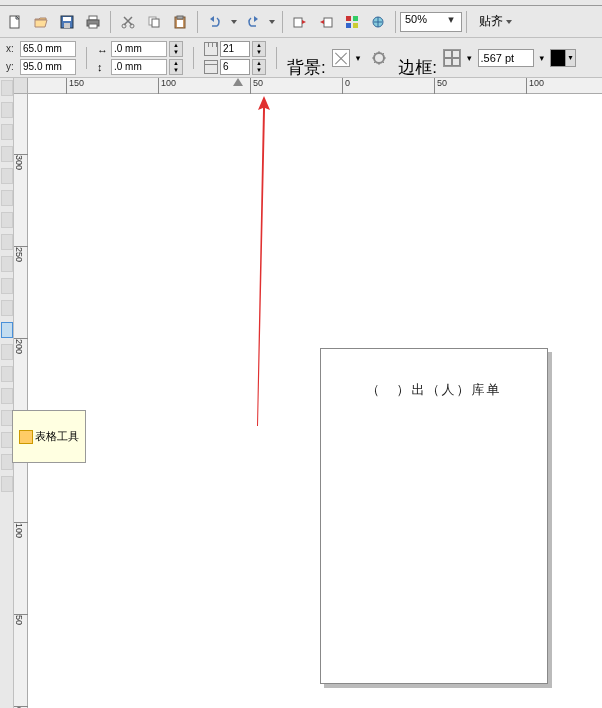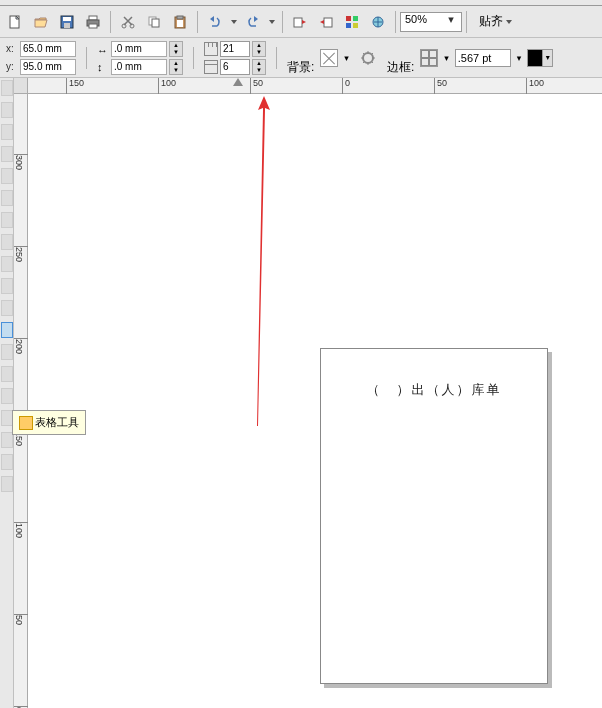--- a/index.html
+++ b/index.html
@@ -24,39 +24,39 @@
   .coord-row input { width: 56px; height: 16px; border: 1px solid #aaa; font-size: 10px; padding: 0 2px; background: #fff; }
   .spin { width: 14px; height: 16px; border: 1px solid #aaa; background: #ddd; display: flex; flex-direction: column; }
   .spin div { flex: 1; font-size: 6px; text-align: center; line-height: 7px; cursor: pointer; }
 
   .grid-input { width: 30px; height: 16px; border: 1px solid #999; background: #fff; font-size: 10px; padding: 0 2px; }
   .grid-row { display: flex; align-items: center; gap: 2px; }
   .grid-ic { width: 14px; height: 14px; border: 1px solid #888; display: grid; grid-template-columns: 1fr 1fr 1fr; grid-template-rows: 1fr 1fr 1fr; }
   .grid-ic.cols div { border-right: 1px solid #888; }
   .grid-ic.rows div { border-bottom: 1px solid #888; }
 
-  .prop-label { font-size: 12px; color: #000; margin-top: 20px; }
+  .prop-label { font-size: 17px; color: #000; margin-top: 20px; }
   .pt-box { width: 56px; height: 18px; border: 1px solid #999; background: #fff; font-size: 11px; padding: 0 2px; }
   .swatch { width: 26px; height: 18px; border: 1px solid #999; background: #000; display: flex; align-items: center; position: relative; }
   .swatch .dd { position: absolute; right: 0; top: 0; width: 10px; height: 100%; background: #ddd; border-left: 1px solid #999; font-size: 8px; text-align: center; line-height: 16px; }
 
   .xbox { width: 18px; height: 18px; border: 1px solid #999; background: #fff; position: relative; }
   .xbox::before, .xbox::after { content: ''; position: absolute; left: 0; right: 0; top: 50%; border-top: 1px solid #888; }
   .xbox::before { transform: rotate(45deg); }
   .xbox::after { transform: rotate(-45deg); }
 
   .border-ic { width: 18px; height: 18px; border: 1px solid #999; display: grid; grid-template-columns: 1fr 1fr; grid-template-rows: 1fr 1fr; }
   .border-ic div { border: 1px solid #888; }
 
   .workspace { position: absolute; left: 0; top: 78px; right: 0; bottom: 0; display: flex; }
   .leftbar { width: 14px; background: #e8e8e8; border-right: 1px solid #c0c0c0; display: flex; flex-direction: column; padding-top: 2px; gap: 6px; }
   .leftbar .tool { width: 12px; height: 16px; margin: 0 auto; border: 1px solid #ccc; background: #ddd; cursor: pointer; }
   .leftbar .tool.active { background: #c4ddf0; border: 1px solid #4a90d9; }
 
-  .tooltip { position: absolute; left: 12px; top: 410px; background: #ffffe1; border: 1px solid #999; padding: 4px 6px; font-size: 11px; white-space: nowrap; z-index: 50; }
+  .tooltip { position: absolute; left: 12px; top: 410px; background: #ffffe1; border: 1px solid #999; padding: 18px 6px; font-size: 11px; white-space: nowrap; z-index: 50; }
   .tooltip-ic { width: 14px; height: 14px; border: 1px solid #c90; background: #fc6; display: inline-block; vertical-align: middle; margin-right: 2px; }
 
   .canvas-area { flex: 1; position: relative; background: #fff; overflow: hidden; }
   .ruler-h { position: absolute; left: 14px; top: 0; right: 0; height: 16px; background: #f0f0f0; border-bottom: 1px solid #aaa; }
   .ruler-v { position: absolute; left: 0; top: 16px; width: 14px; bottom: 0; background: #f0f0f0; border-right: 1px solid #aaa; }
   .ruler-corner { position: absolute; left: 0; top: 0; width: 14px; height: 16px; background: #e0e0e0; border-right: 1px solid #aaa; border-bottom: 1px solid #aaa; z-index: 3; }
   .ruler-h .tick { position: absolute; top: 0; height: 16px; border-left: 1px solid #888; font-size: 9px; padding-left: 2px; color: #333; }
   .ruler-v .tick { position: absolute; left: 0; width: 14px; border-top: 1px solid #888; font-size: 9px; color: #333; writing-mode: vertical-lr; text-align: center; }
   .ruler-marker { position: absolute; left: 224px; top: 0; width: 0; height: 0; border-left: 5px solid transparent; border-right: 5px solid transparent; border-bottom: 8px solid #888; z-index: 4; transform: translateX(-5px); }
 

